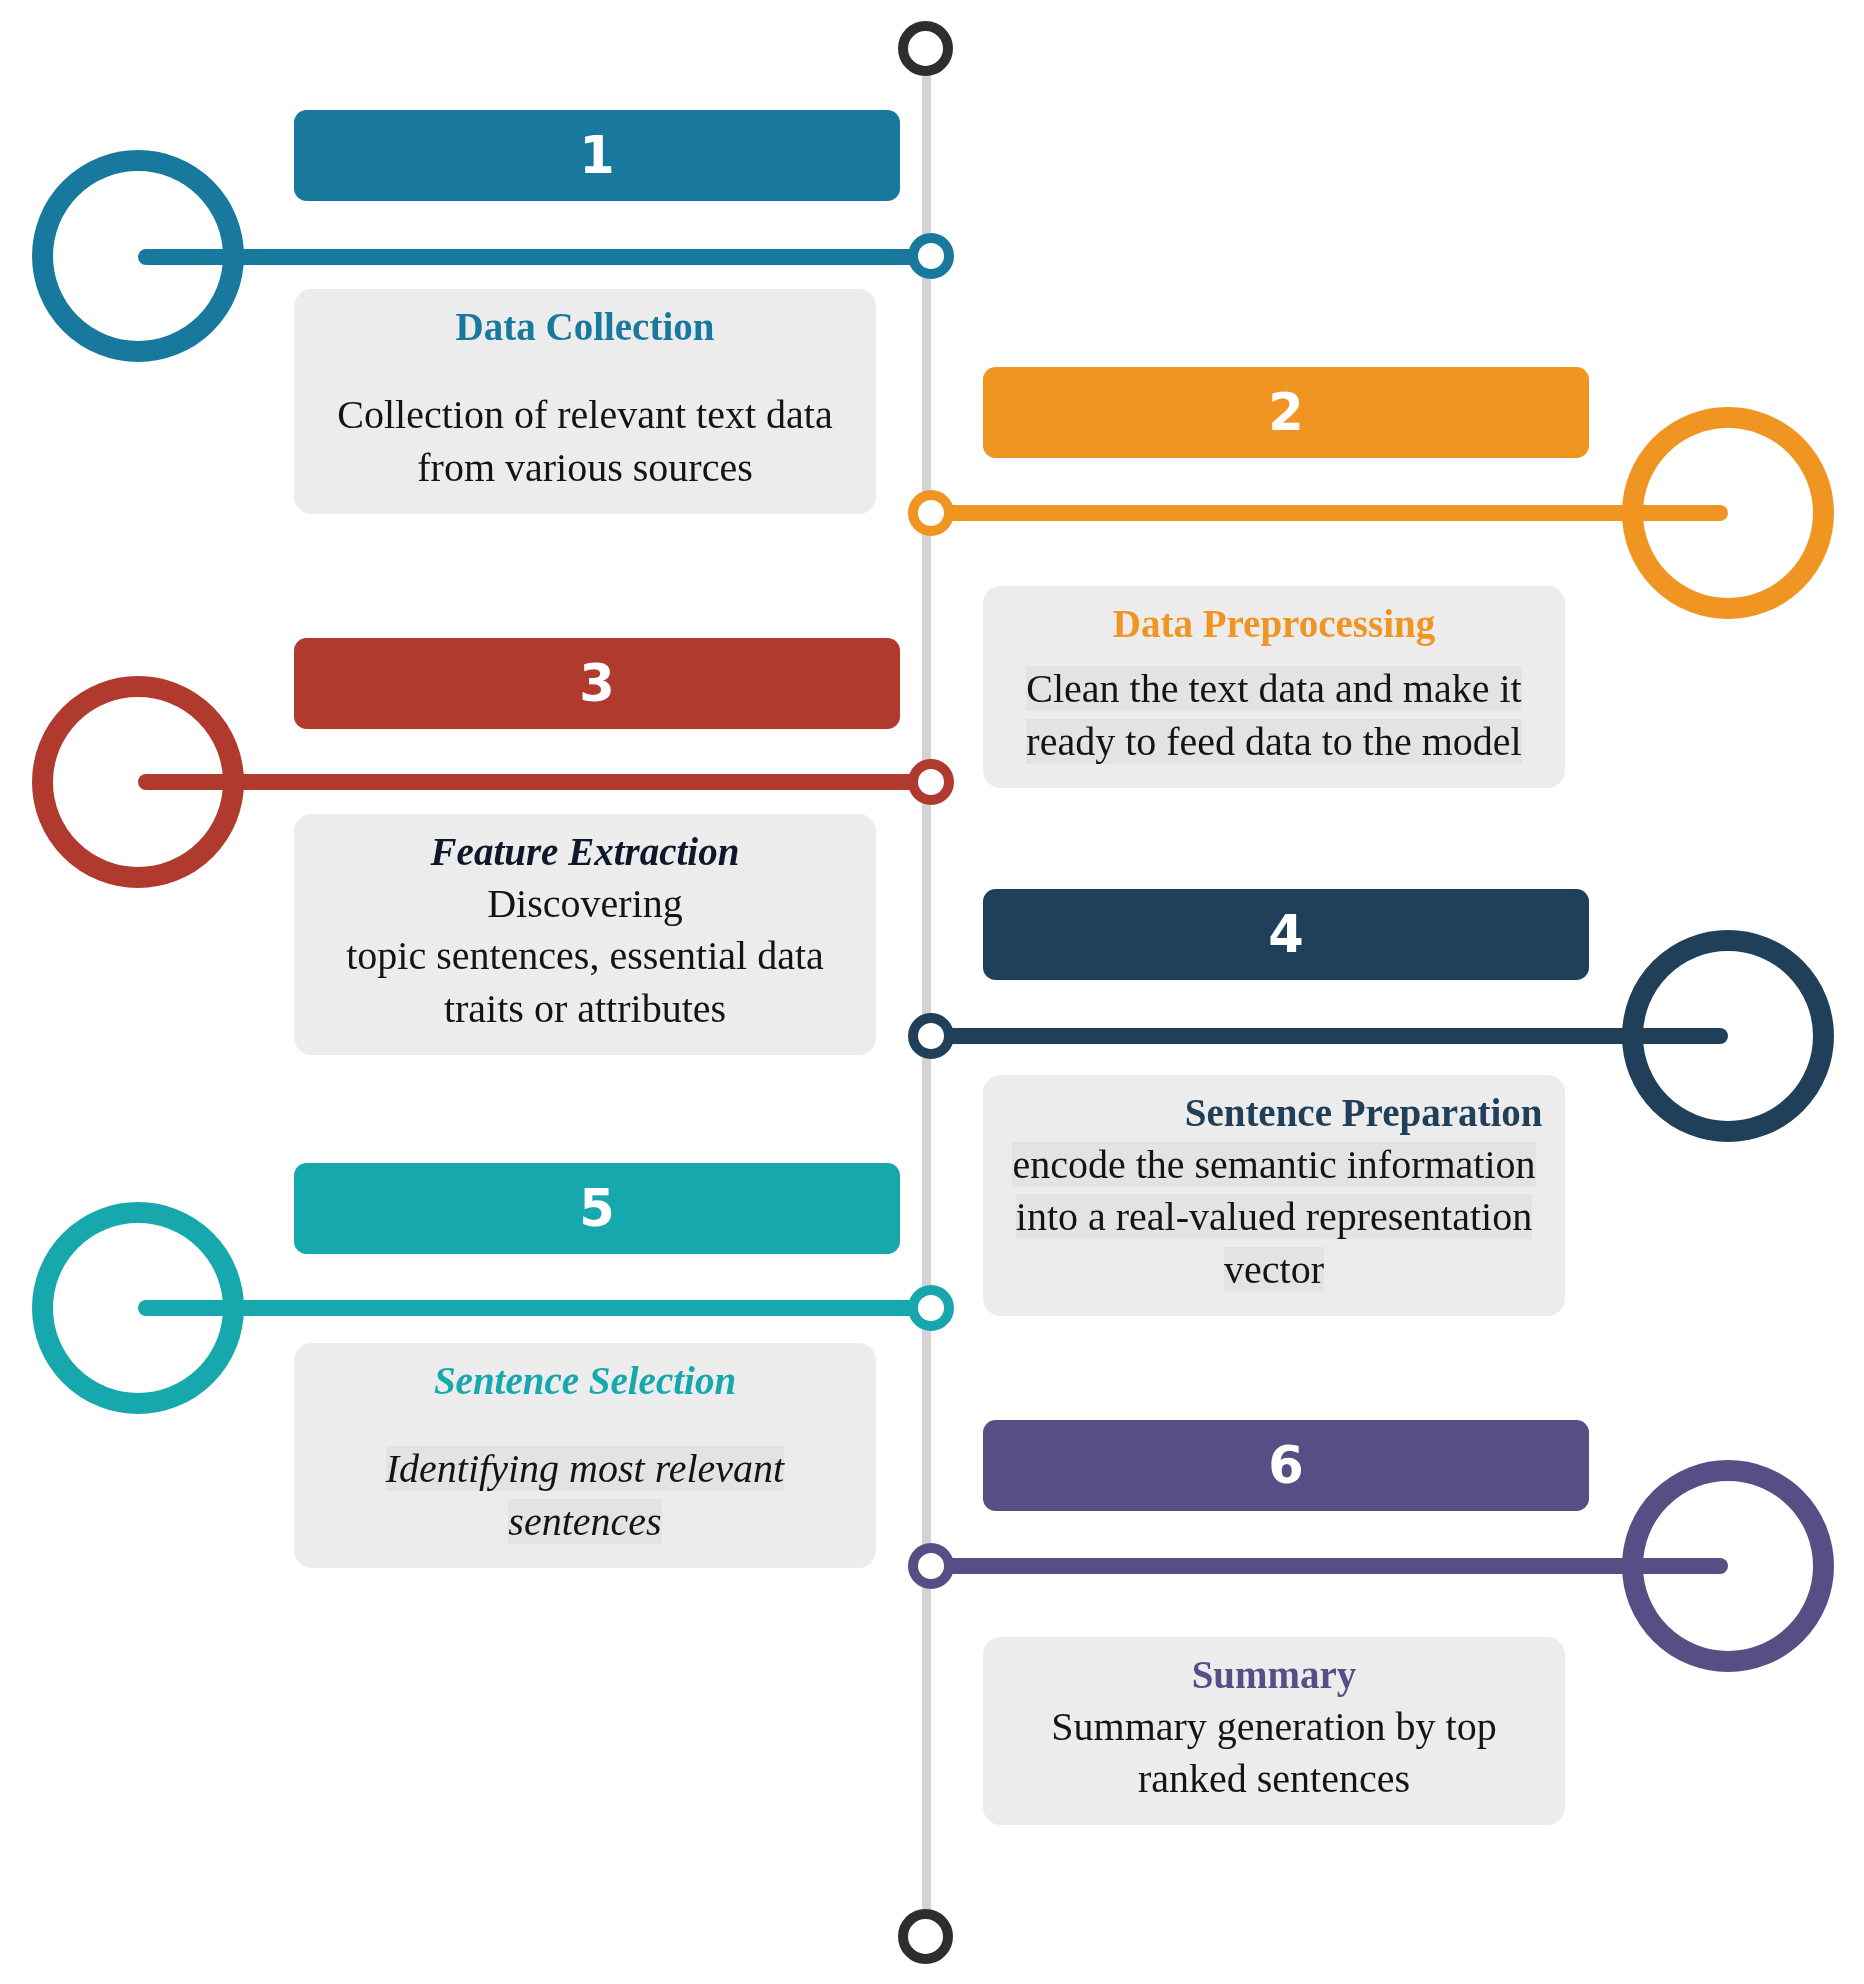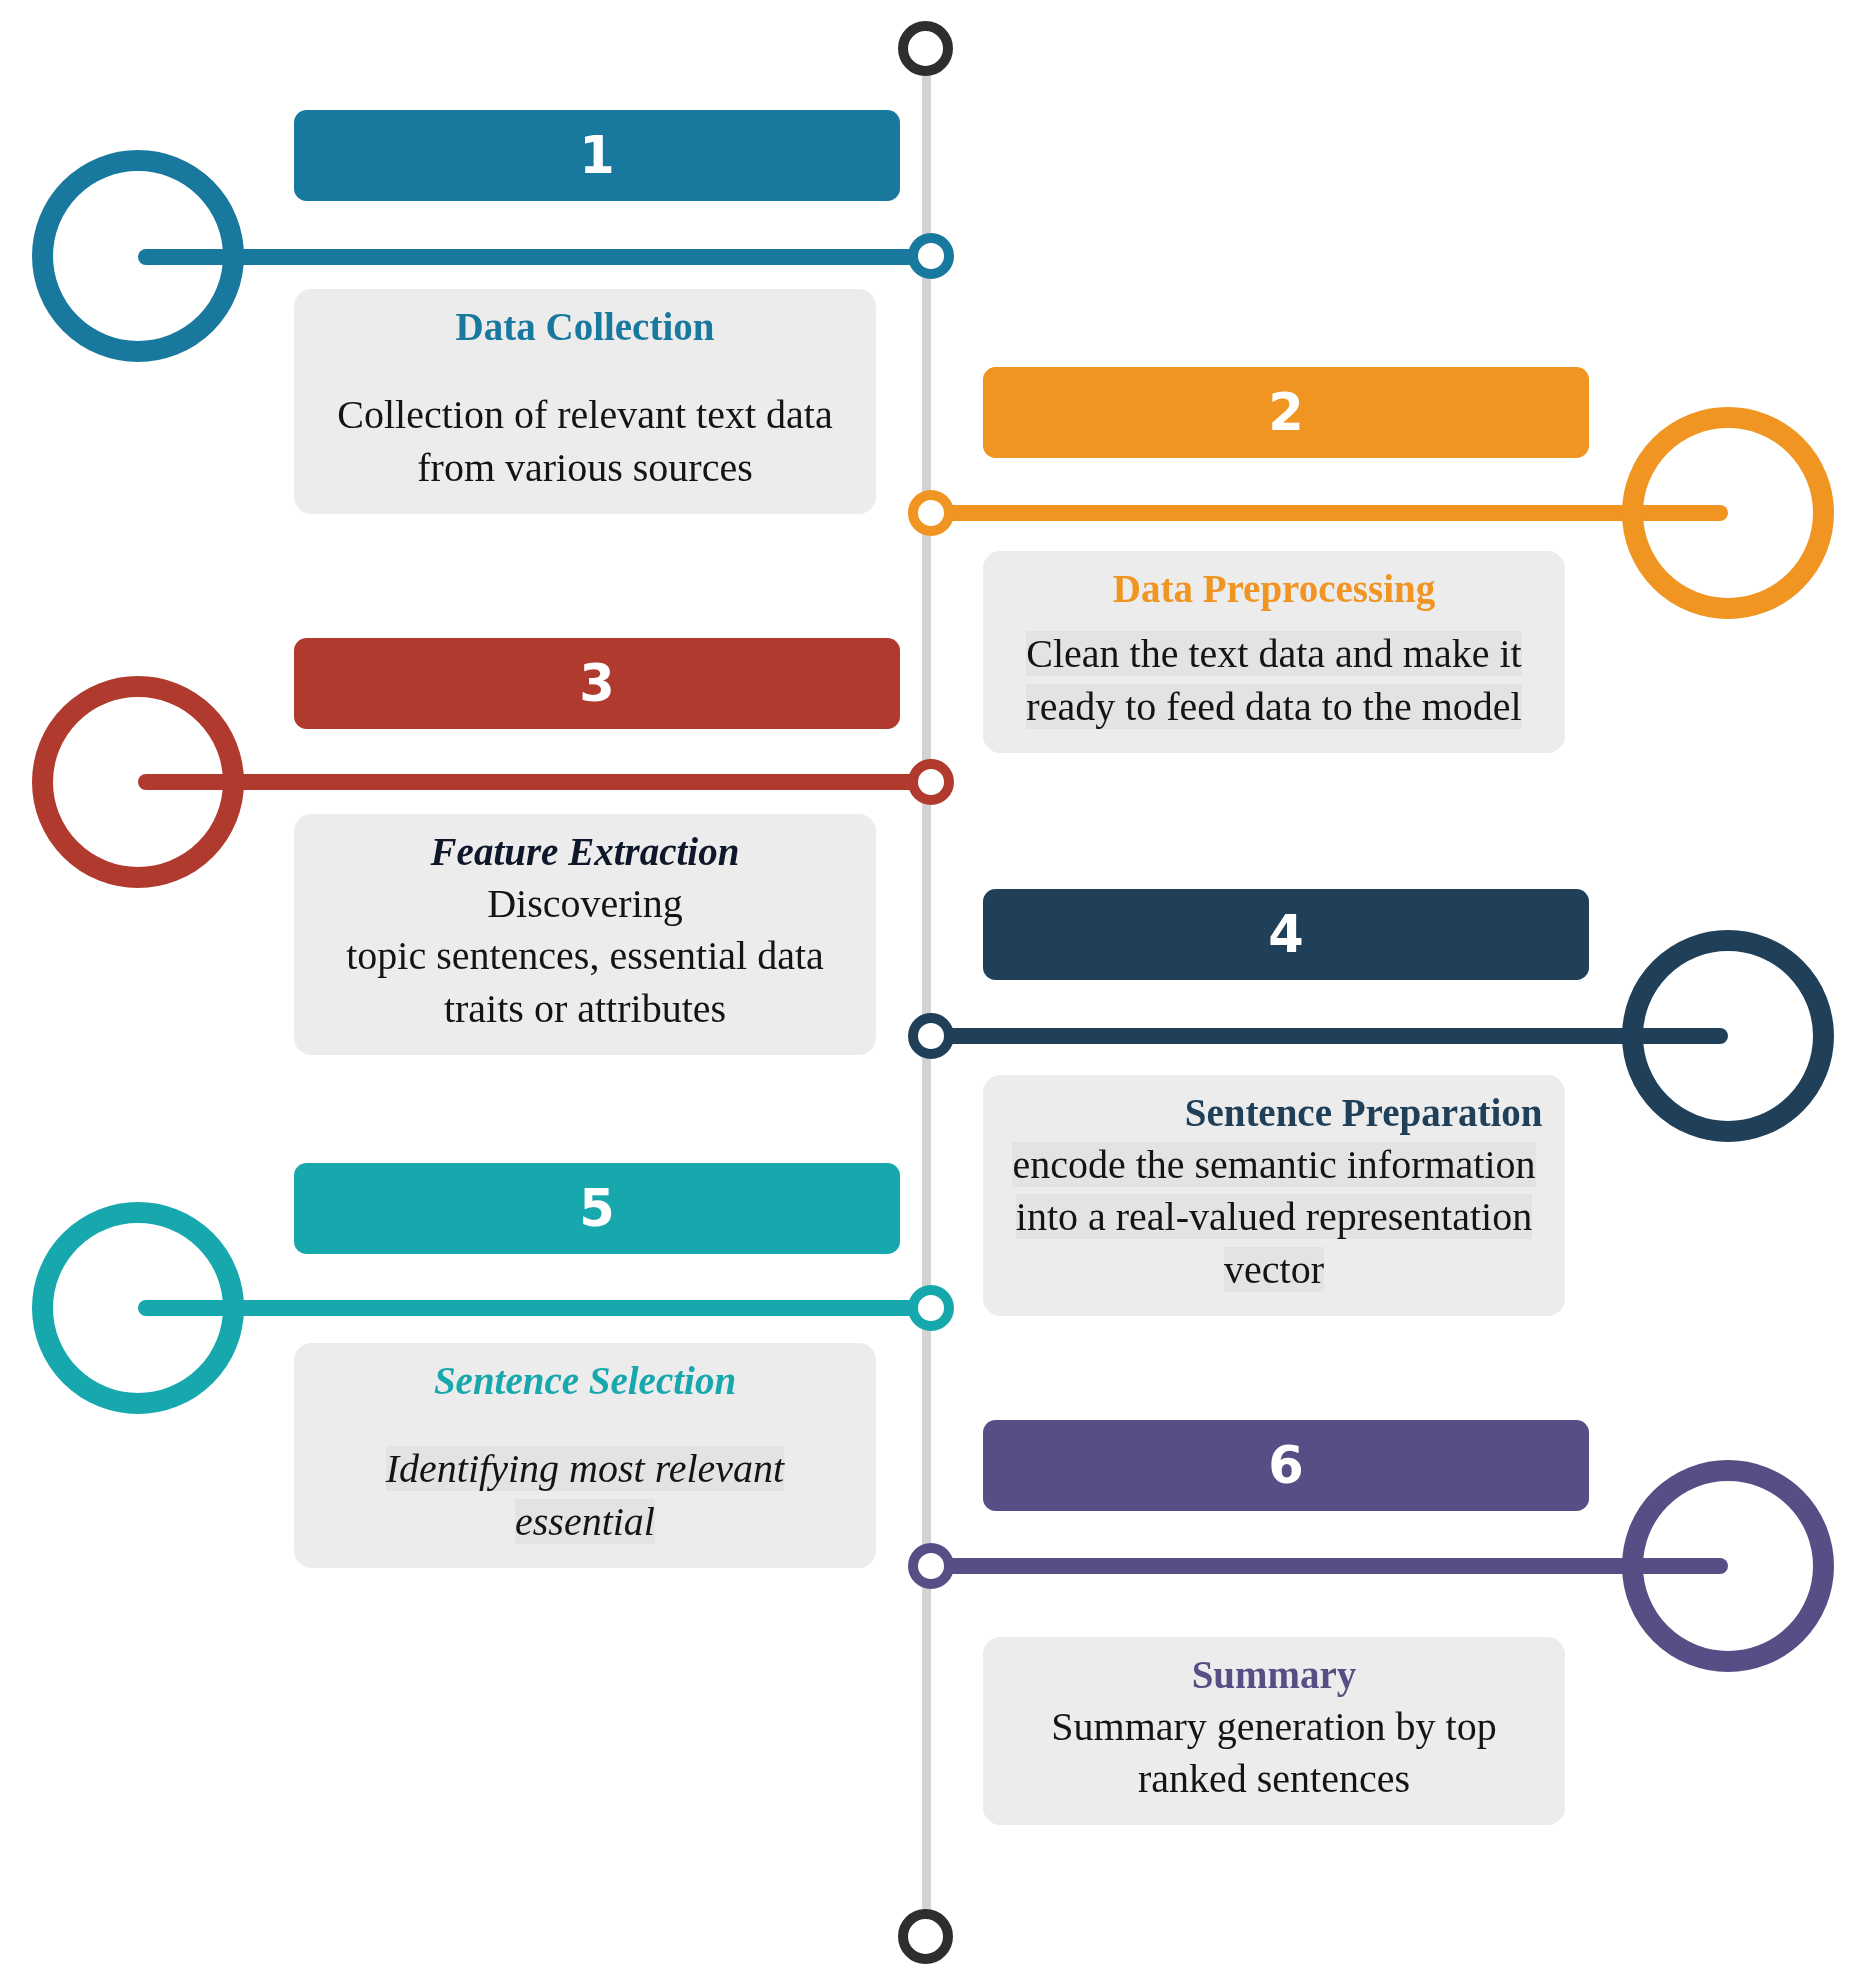--- a/index.html
+++ b/index.html
@@ -145,21 +145,21 @@
           <p class="body"><span>Collection of relevant text data</span><br><span>from various sources</span></p>
         </div>
       </div>
       <div class="step">
         <div class="connector" style="background: rgb(240, 148, 34); top: 505px; left: 927px; width: 801px;"></div>
         <div class="ring" style="border-color: rgb(240, 148, 34); left: 1622px; top: 407px;"></div>
         <div class="node" style="border-color: rgb(240, 148, 34); left: 908px; top: 490px;"></div>
         <div class="numbar" style="background: rgb(240, 148, 34); left: 983px; top: 367px;">
           <span>2</span>
         </div>
-        <div class="card gap-md" style="left: 983px; top: 551px;">
+        <div class="card gap-md" style="left: 983px; top: 586px;">
           <p class="title" style="color: rgb(240, 148, 34);">Data Preprocessing</p>
           <p class="body hl"><span>Clean the text data and make it</span><br><span>ready to feed data to the model</span></p>
         </div>
       </div>
       <div class="step">
         <div class="connector" style="background: rgb(176, 58, 46); top: 774px; left: 138px; width: 789px;"></div>
         <div class="ring" style="border-color: rgb(176, 58, 46); left: 32px; top: 676px;"></div>
         <div class="node" style="border-color: rgb(176, 58, 46); left: 908px; top: 759px;"></div>
         <div class="numbar" style="background: rgb(176, 58, 46); left: 294px; top: 638px;">
           <span>3</span>
@@ -183,21 +183,21 @@
       </div>
       <div class="step">
         <div class="connector" style="background: rgb(23, 168, 174); top: 1300px; left: 138px; width: 789px;"></div>
         <div class="ring" style="border-color: rgb(23, 168, 174); left: 32px; top: 1202px;"></div>
         <div class="node" style="border-color: rgb(23, 168, 174); left: 908px; top: 1285px;"></div>
         <div class="numbar" style="background: rgb(23, 168, 174); left: 294px; top: 1163px;">
           <span>5</span>
         </div>
         <div class="card gap-lg" style="left: 294px; top: 1343px; font-style: italic;">
           <p class="title" style="color: rgb(23, 168, 174);">Sentence Selection</p>
-          <p class="body hl"><span>Identifying most relevant</span><br><span>essential</span></p>
+          <p class="body hl"><span>Identifying most relevant</span><br><span>sentences</span></p>
         </div>
       </div>
       <div class="step">
         <div class="connector" style="background: rgb(86, 79, 133); top: 1558px; left: 927px; width: 801px;"></div>
         <div class="ring" style="border-color: rgb(86, 79, 133); left: 1622px; top: 1460px;"></div>
         <div class="node" style="border-color: rgb(86, 79, 133); left: 908px; top: 1543px;"></div>
         <div class="numbar" style="background: rgb(86, 79, 133); left: 983px; top: 1420px;">
           <span>6</span>
         </div>
         <div class="card gap-sm" style="left: 983px; top: 1601px; margin-top: 36px;">

